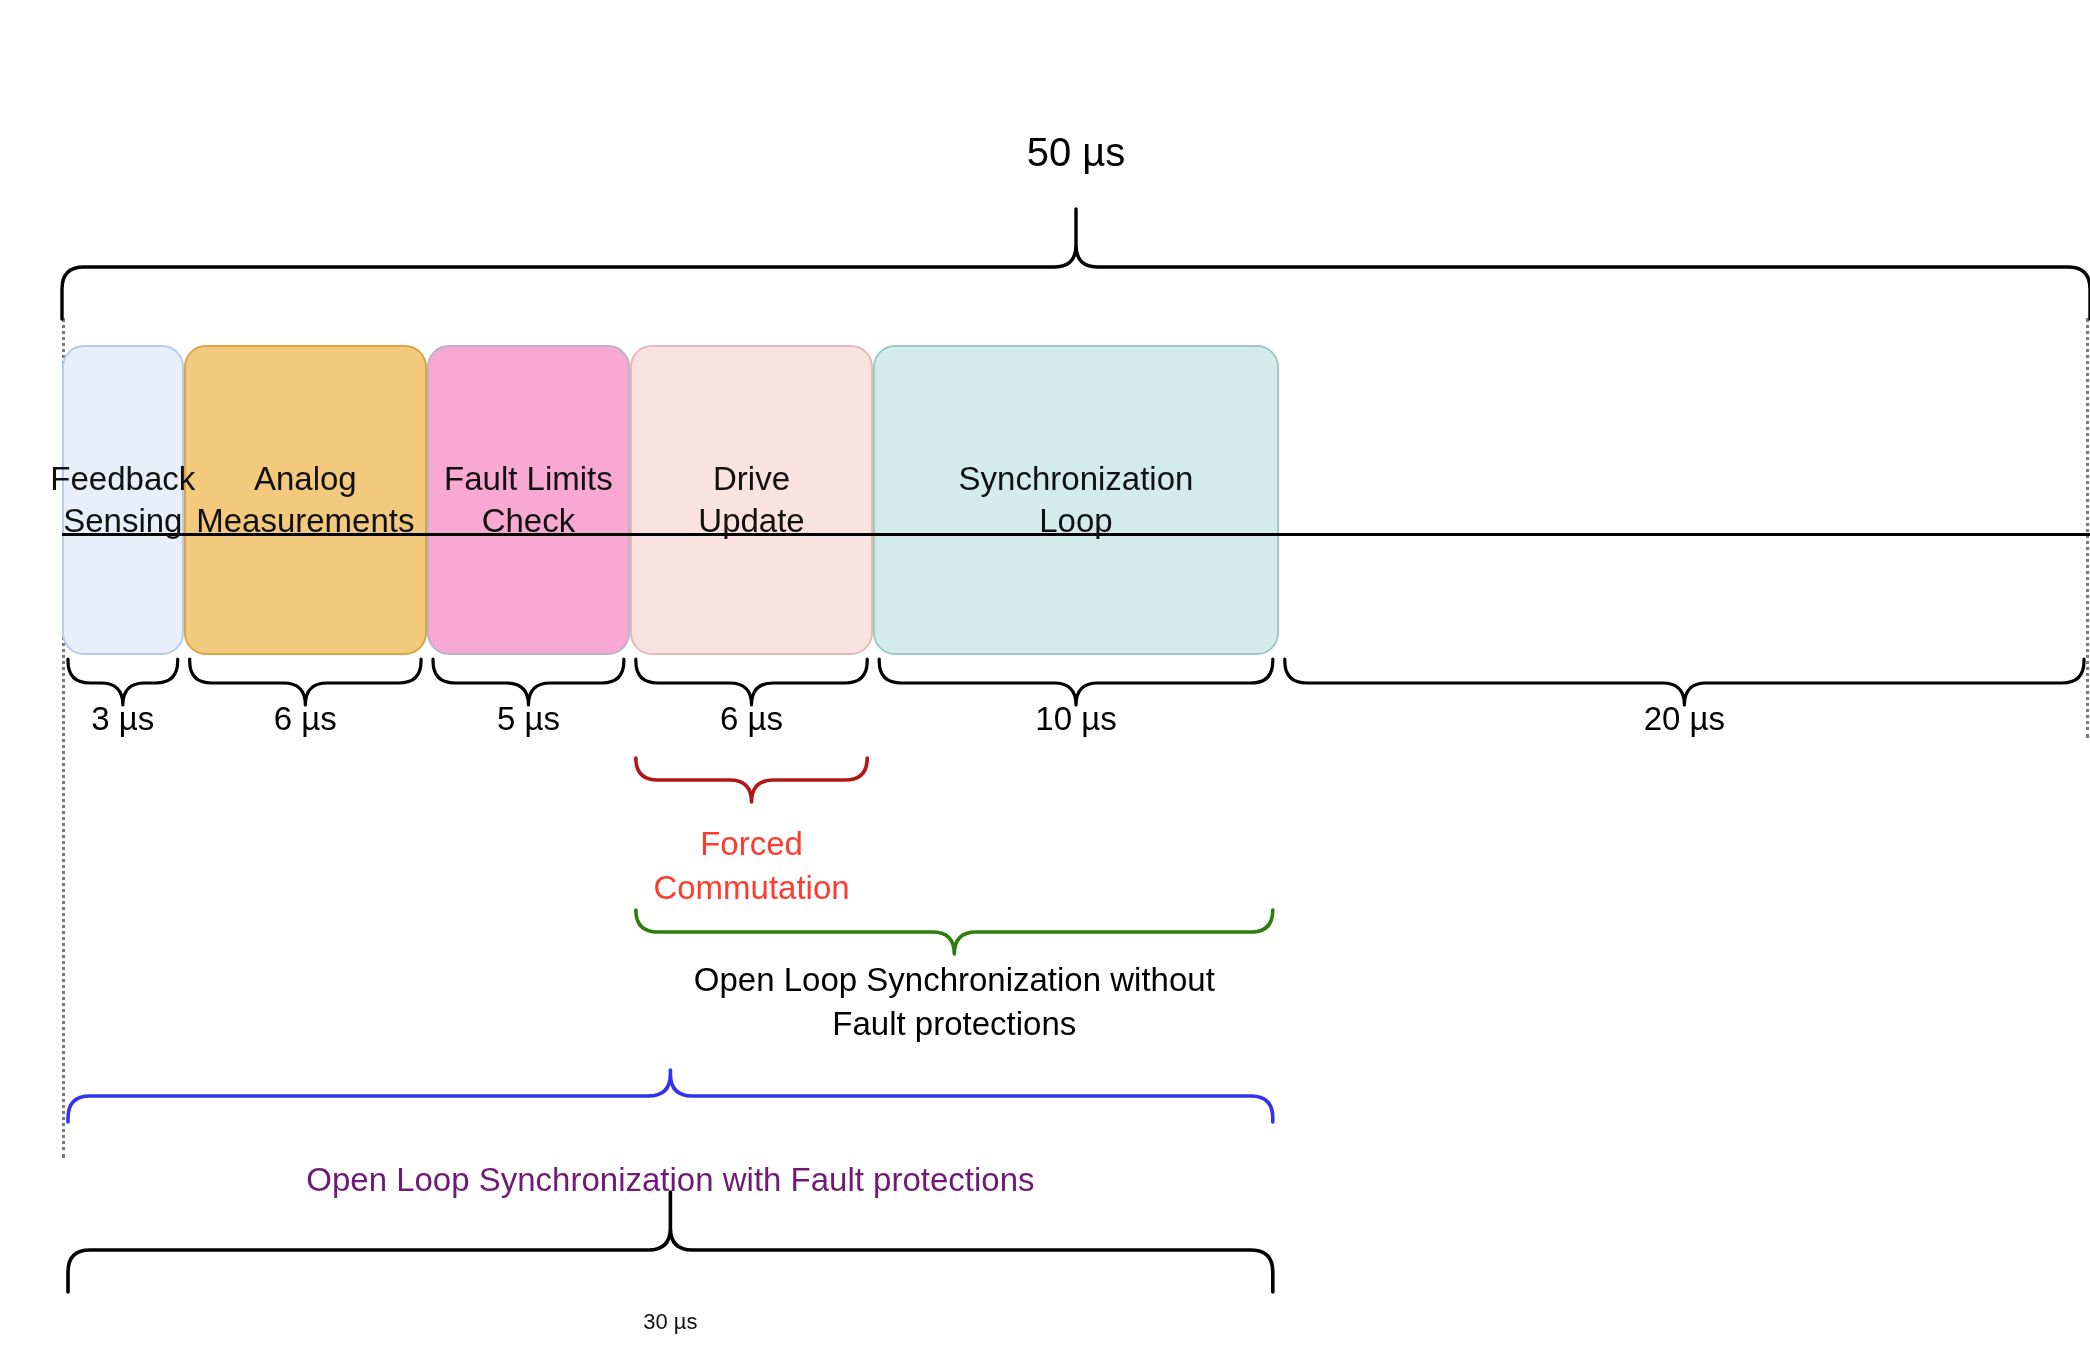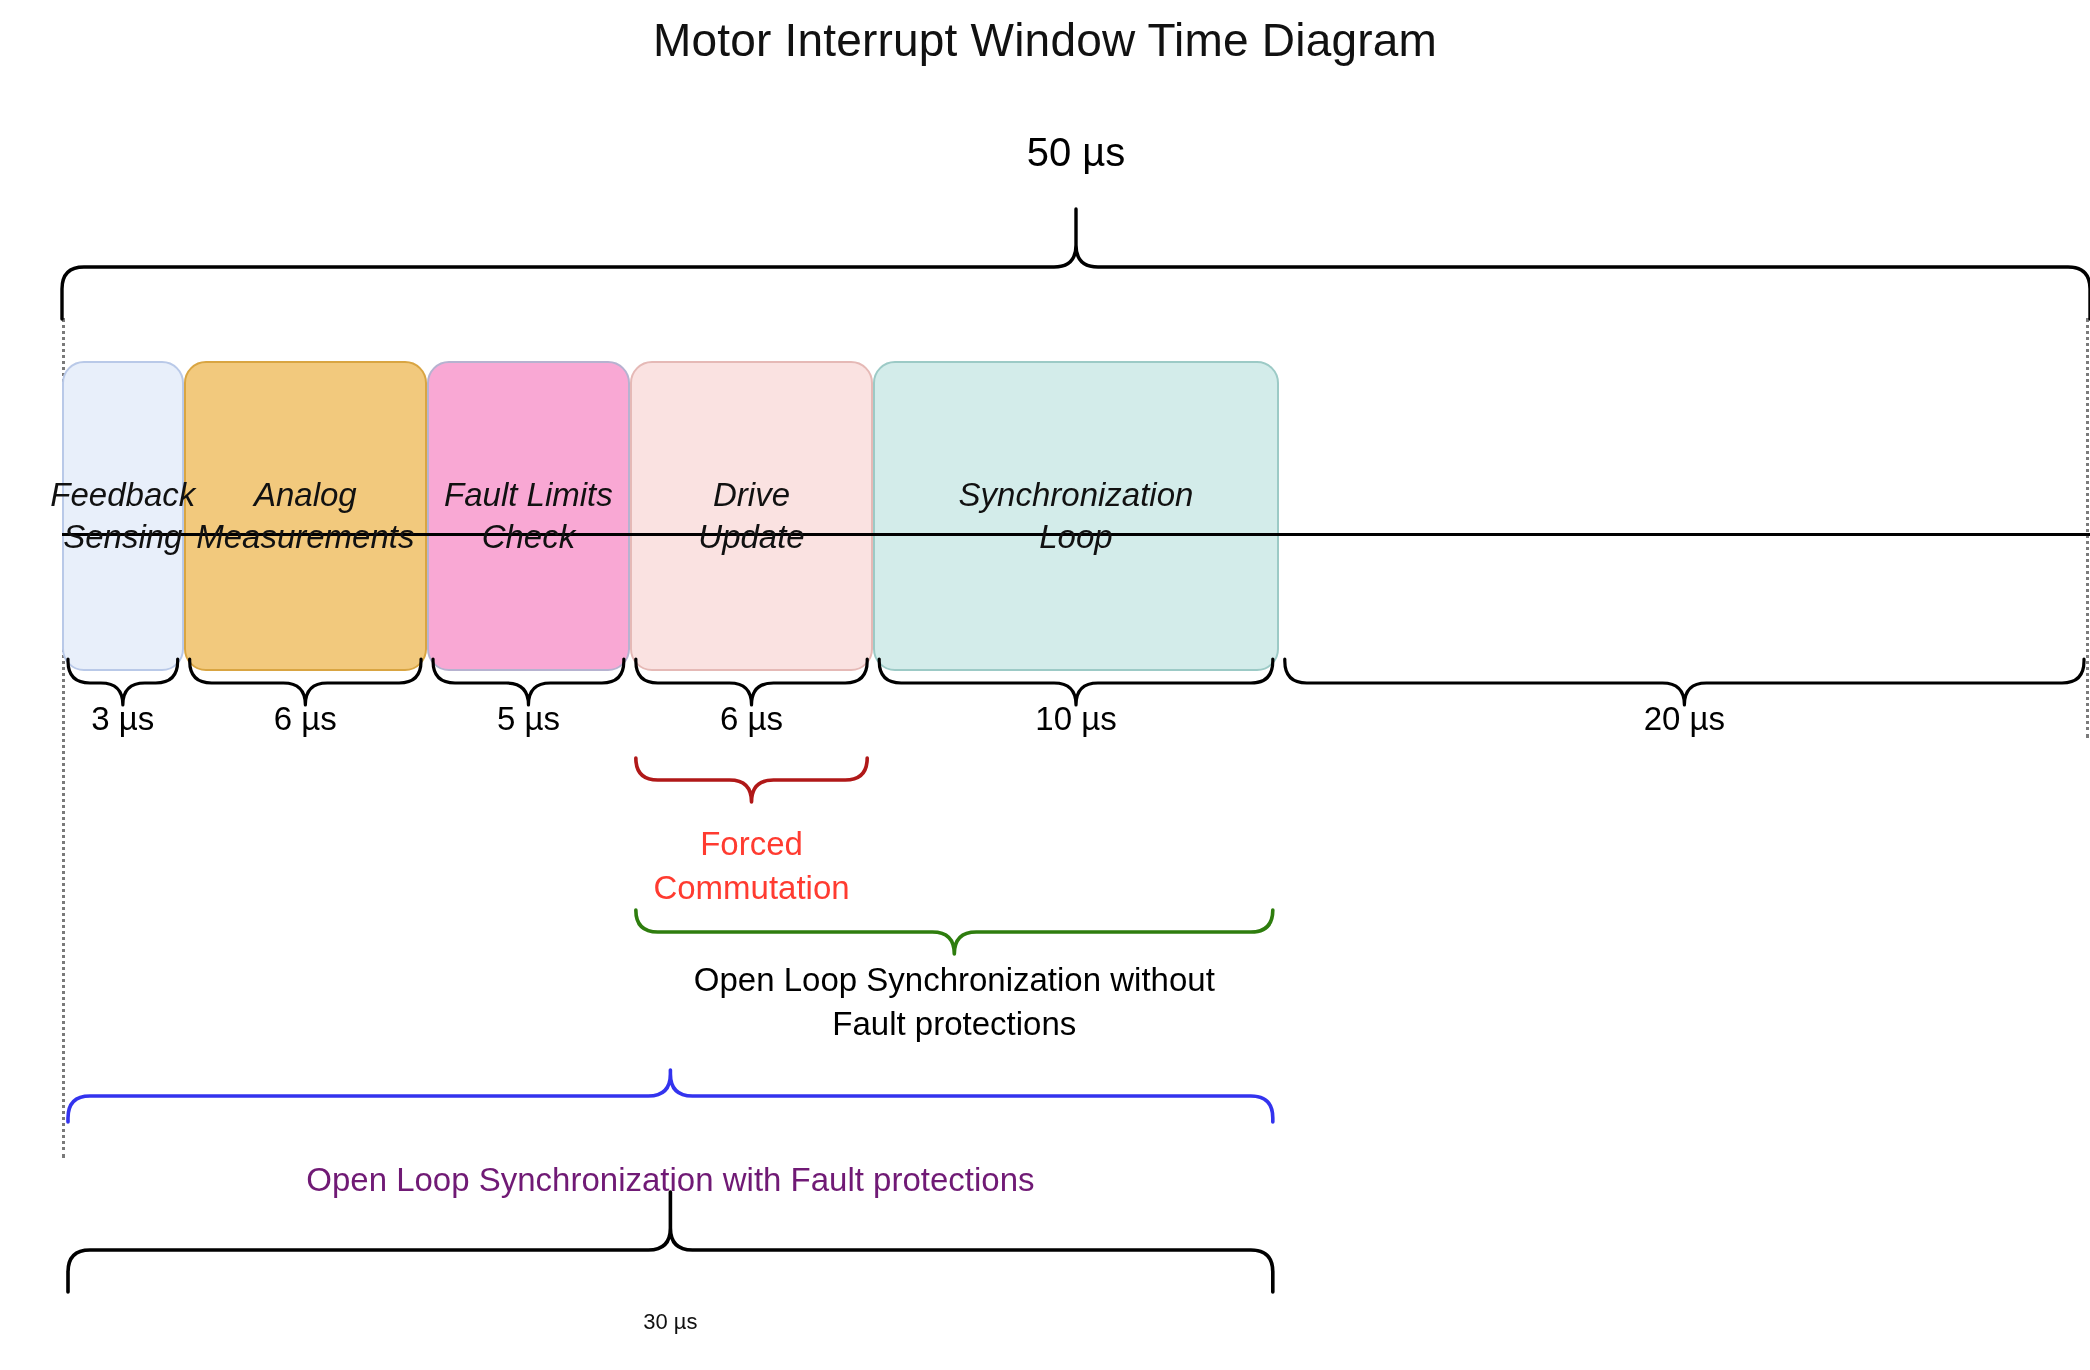--- a/index.html
+++ b/index.html
@@ -48,28 +48,27 @@
 
   
   svg.overlay{position:absolute;left:0;top:0;width:2090px;height:1370px;overflow:visible;}
   svg.overlay path{fill:none;stroke-linecap:round;stroke-linejoin:round;}
 </style>
 </head>
 <body>
 
 <div id="stage">
 
-  <div class="title">Motor Interrupt Window Time Diagram</div>
 
   <div class="txt ctr" id="topTotalLabel" style="left: 0px; top: 130px; width: 2152px; font-size: 40px;">50 µs</div>
 
   <div class="vdot" id="vdotL" style="left: 62px; top: 318px; height: 840px;"></div>
   <div class="vdot" id="vdotR" style="left: 2086px; top: 318px; height: 420px;"></div>
 
-  <div class="blocks" id="blocks" style="left: 0px; top: 361px; width: 2090px; height: 310px; font-style: italic;">
+  <div class="blocks" id="blocks" style="left: 0px; top: 345px; width: 2090px; height: 310px;">
       <div class="blk" style="left: 62px; width: 121.68px; height: 310px; background: rgb(232, 239, 250); border: 2px solid rgb(185, 201, 232);">
         <div class="lbl" style="position: absolute; left: 50%; transform: translateX(-50%); width: 190px;">Feedback
 Sensing</div>
       </div>
       <div class="blk" style="left: 183.68px; width: 243.36px; height: 310px; background: rgb(242, 201, 125); border: 2px solid rgb(217, 165, 66);">
         <div class="lbl">Analog
 Measurements</div>
       </div>
       <div class="blk" style="left: 427.04px; width: 202.8px; height: 310px; background: #f9a8d4; border: 2px solid rgb(182, 178, 208);">
         <div class="lbl">Fault Limits

